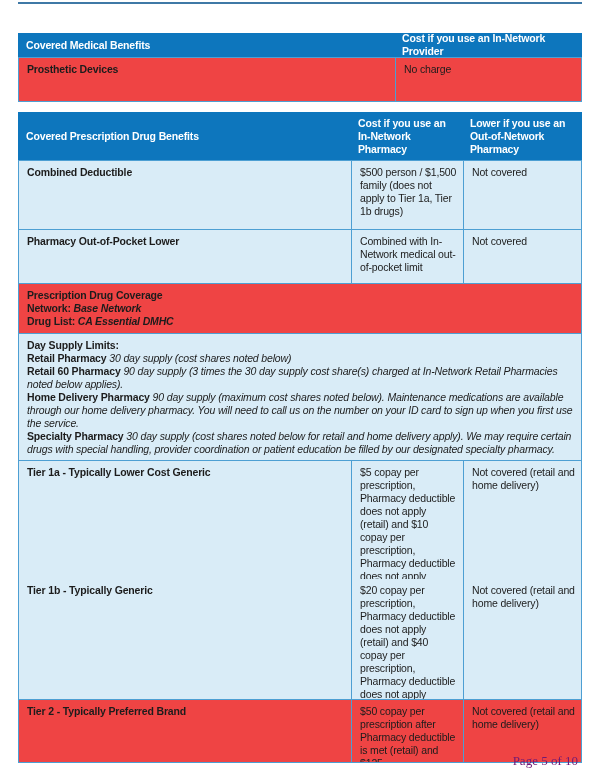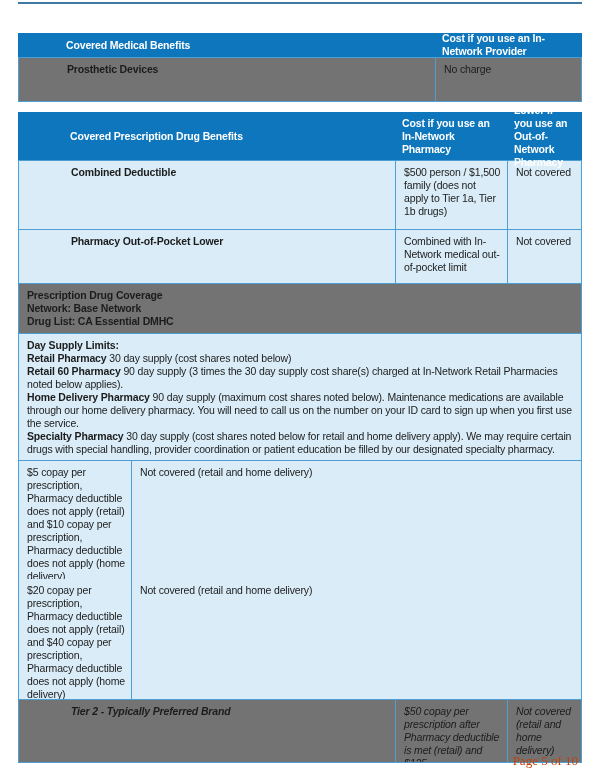--- a/index.html
+++ b/index.html
@@ -21,44 +21,44 @@
   .tbl2{top:112px;}
   .thead{display:flex;background:var(--header-bg);color:#ffffff;font-weight:bold;}
   .tbl1 .thead{height:24px;align-items:center;}
   .tbl2 .thead{height:48px;align-items:center;}
   .hcell{box-sizing:border-box;padding:2px 8px;}
   .tbody{border:1.5px solid var(--border);box-sizing:border-box;}
   .row{display:flex;}
   .row + .row{border-top:1.5px solid var(--border);}
   .cell{box-sizing:border-box;padding:5px 6px 4px 8px;}
   .cell + .cell{border-left:1.5px solid var(--border);}
-  .c1{width:332px;flex:0 0 auto;margin-left:44px;}
+  .c1{width:332px;flex:0 0 auto;}
   .c2{width:112px;flex:0 0 auto;}
   .c3{flex:1 1 auto;}
-  .t1c1{width:332px;flex:0 0 auto;margin-left:40px;}
+  .t1c1{width:332px;flex:0 0 auto;}
   .t1c2{flex:1 1 auto;margin-left:44px;}
   .bold{font-weight:bold;}
-  .ital{margin-top:19px;}
-  .white-row{background:#737373;}
+  .ital{font-style:italic;margin-top:19px;}
+  .white-row{background:#ef4444;}
   .alt-row{background:var(--row-alt);}
   .r-med{min-height:43px;}
   .r1{min-height:68px;}
   .r2{min-height:53px;}
   .r3{min-height:49px;}
   .r4{min-height:122px;}
   .tier-block .cell{padding:0;}
   .sub{box-sizing:border-box;padding:5px 6px 4px 8px;}
   .sub-a{height:118px;overflow:hidden;}
   .sub-b{height:120px;overflow:hidden;}
-  .r6{height:62px;overflow:hidden;font-style:italic;}
+  .r6{height:62px;overflow:hidden;}
   .ds-line{display:block;}
   .footer{
     position:absolute;right:22px;top:754px;
     font-family:"Liberation Serif","DejaVu Serif",serif;
-    font-size:13px;letter-spacing:0;color:#c2410c;
+    font-size:13px;letter-spacing:0;color:#701a75;
   }
 </style>
 </head>
 <body>
 
 <div class="page">
 
   <div class="top-rule"></div>
 
   <div class="tbl tbl1">
@@ -107,20 +107,24 @@
         <div class="cell c3">
           <span class="ds-line bold">Day Supply Limits:</span>
           <span class="ds-line"><span class="bold">Retail Pharmacy </span><span class="ital">30 day supply (cost shares noted below)</span></span>
           <span class="ds-line"><span class="bold">Retail 60 Pharmacy </span><span class="ital">90 day supply (3 times the 30 day supply cost share(s) charged at In-Network Retail Pharmacies noted below applies).</span></span>
           <span class="ds-line"><span class="bold">Home Delivery Pharmacy </span><span class="ital">90 day supply (maximum cost shares noted below). Maintenance medications are available through our home delivery pharmacy. You will need to call us on the number on your ID card to sign up when you first use the service.</span></span>
           <span class="ds-line"><span class="bold">Specialty Pharmacy </span><span class="ital">30 day supply (cost shares noted below for retail and home delivery apply). We may require certain drugs with special handling, provider coordination or patient education be filled by our designated specialty pharmacy.</span></span>
         </div>
       </div>
 
       <div class="row alt-row tier-block">
+        <div class="cell c1">
+          <div class="sub sub-a bold">Tier 1a - Typically Lower Cost Generic</div>
+          <div class="sub sub-b bold">Tier 1b - Typically Generic</div>
+        </div>
         <div class="cell c2">
           <div class="sub sub-a">$5 copay per prescription, Pharmacy deductible does not apply (retail) and $10 copay per prescription, Pharmacy deductible does not apply (home delivery)</div>
           <div class="sub sub-b">$20 copay per prescription, Pharmacy deductible does not apply (retail) and $40 copay per prescription, Pharmacy deductible does not apply (home delivery)</div>
         </div>
         <div class="cell c3">
           <div class="sub sub-a">Not covered (retail and home delivery)</div>
           <div class="sub sub-b">Not covered (retail and home delivery)</div>
         </div>
       </div>
 

